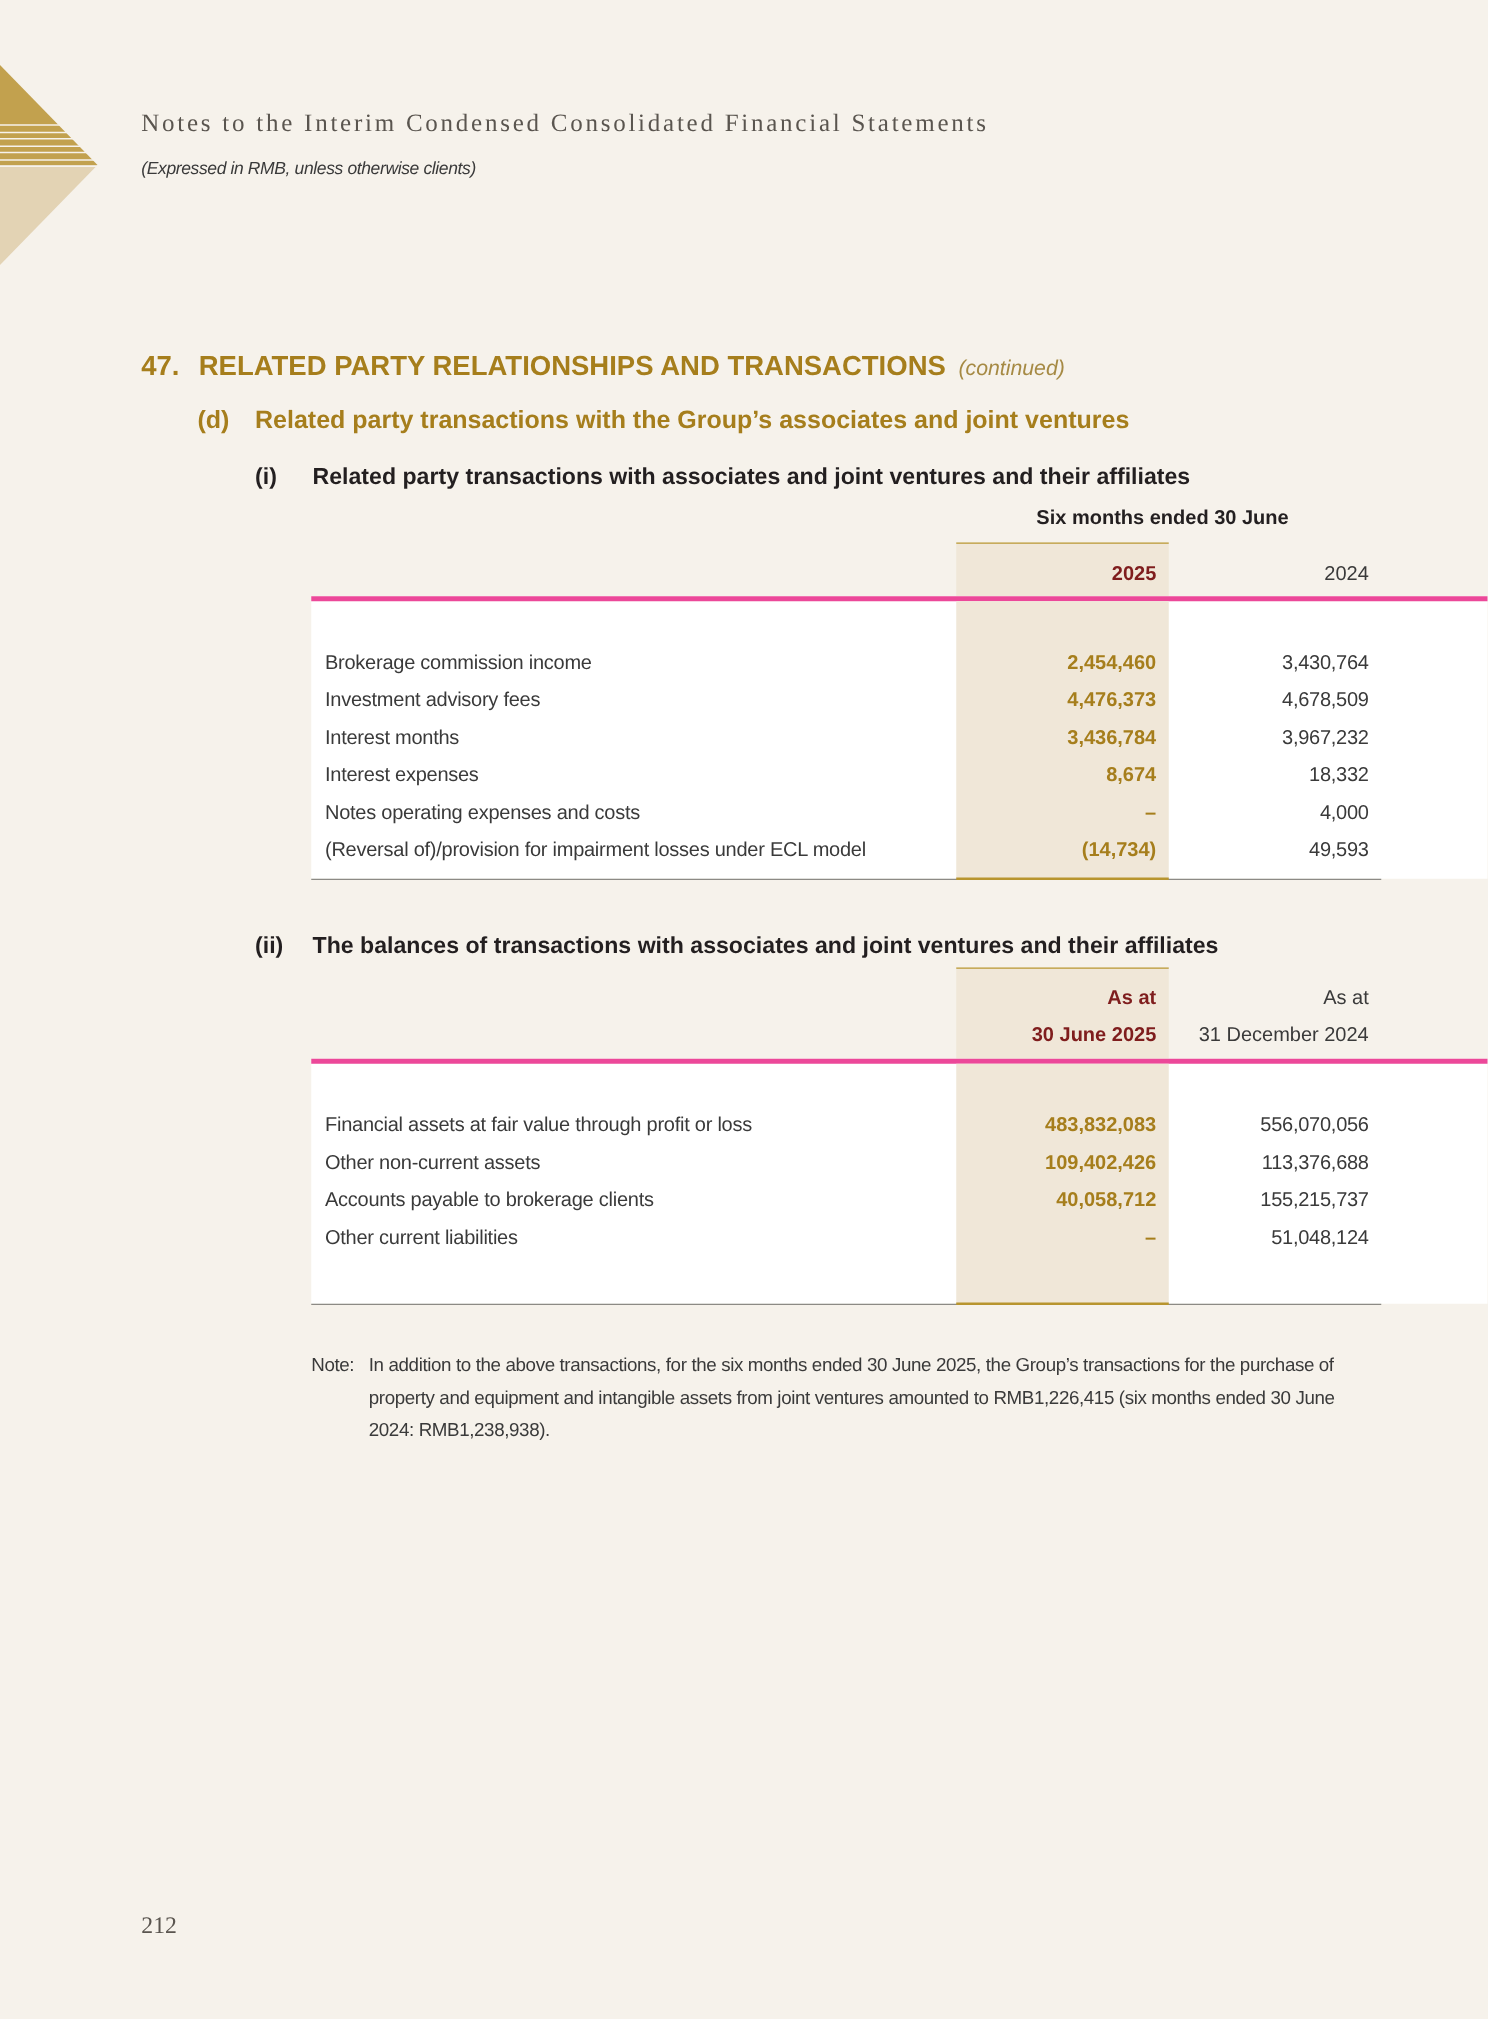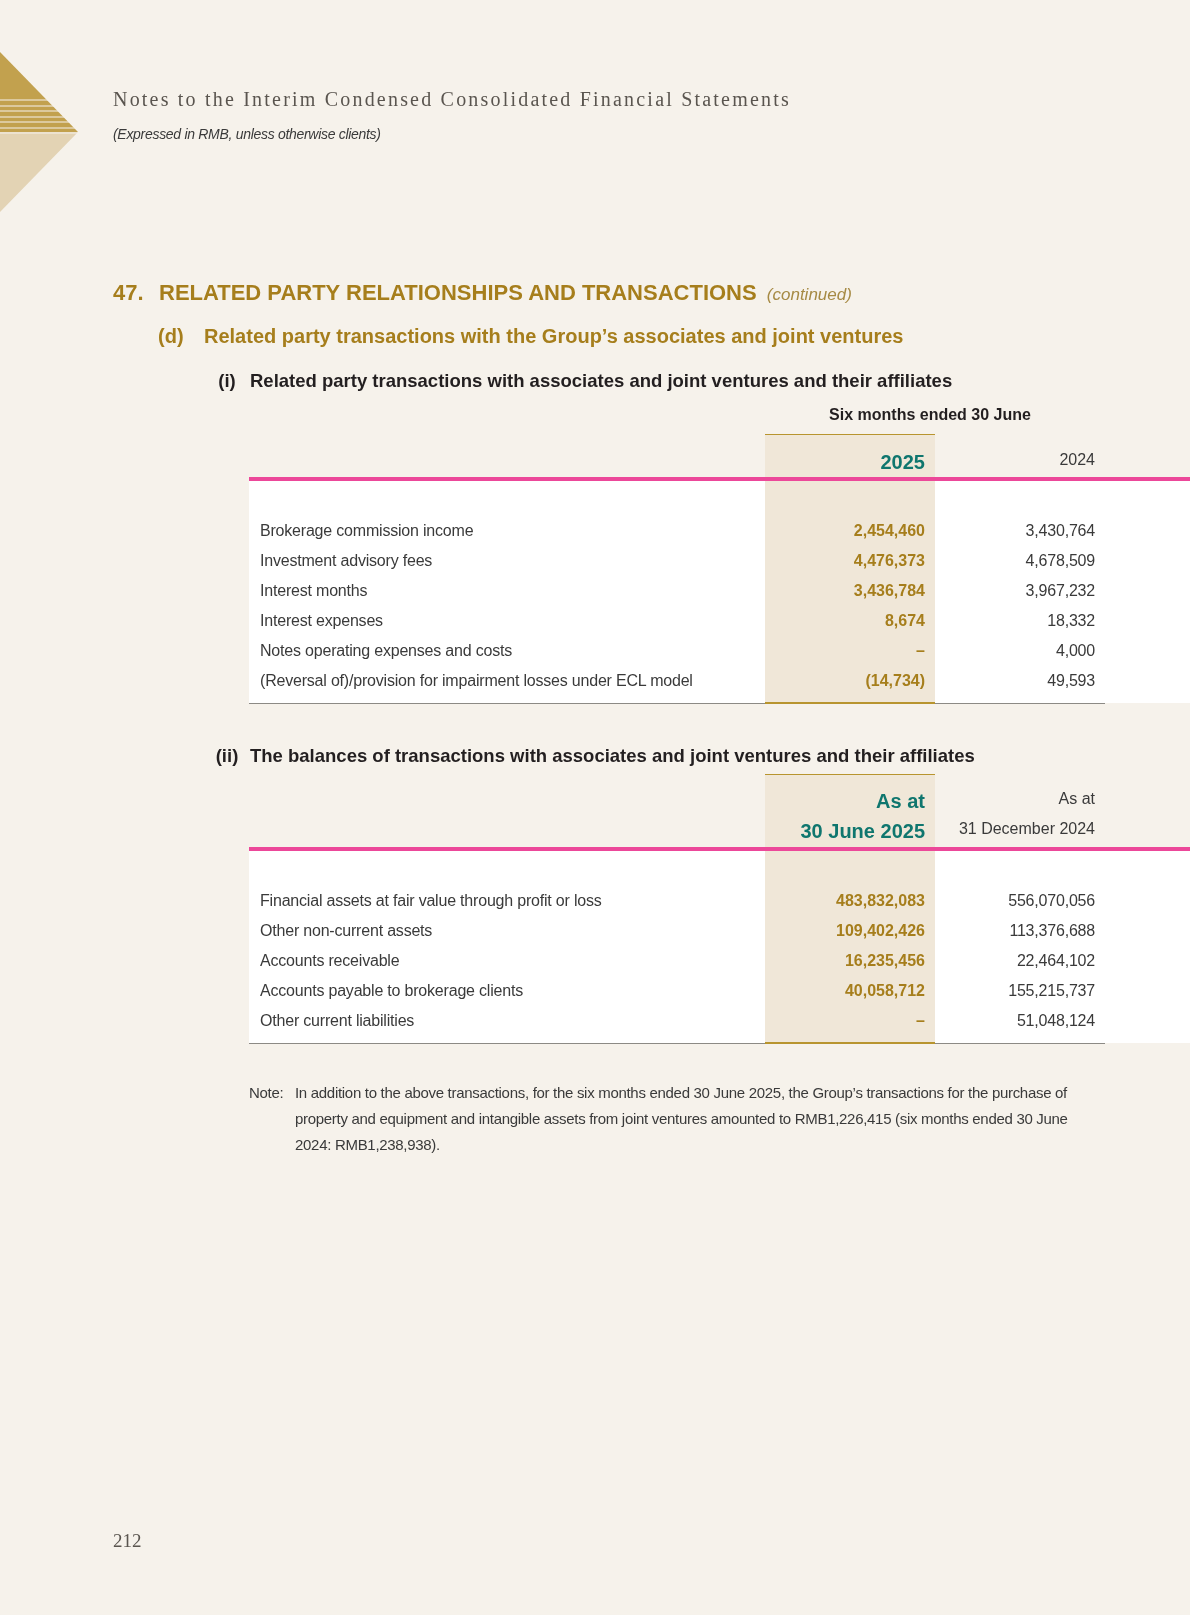--- a/index.html
+++ b/index.html
@@ -27,40 +27,40 @@
   }
   .sec-title .num { display: inline-block; width: 46px; }
   .sec-title .cont { font-size: 17px; font-weight: normal; font-style: italic; color: #a68a44; margin-left: 4px; }
   .sub-d {
     position: absolute; left: 158px; top: 325px;
     font-size: 20px; font-weight: bold; color: #a67e1c;
   }
   .sub-d .lbl { display: inline-block; width: 46px; }
   .sub-i {
     position: absolute; left: 204px; top: 370px;
-    font-size: 18.5px; font-weight: bold; color: #231f20; text-align: center;
+    font-size: 18.5px; font-weight: bold; color: #231f20;
   }
   .sub-i .lbl { display: inline-block; width: 46px; }
 
   .tbl { position: absolute; left: 249px; width: 956px; }
   .tbl .hdr { position: relative; }
   .tbl .body { background: #ffffff; position: relative; border-top: 4px solid #ec4899; }
   .shade { position: absolute; left: 516px; width: 170px; background: #f0e7d8; }
   .col2025 { position: absolute; left: 516px; width: 160px; text-align: right; }
   .col2024 { position: absolute; left: 686px; width: 160px; text-align: right; }
   .row { position: relative; height: 30px; }
   .row .label { position: absolute; left: 11px; top: 4px; font-size: 16px; color: #3a3a3a; letter-spacing: -0.2px; }
   .row .v25 { top: 4px; font-size: 16px; font-weight: bold; color: #a67e1c; }
   .row .v24 { top: 4px; font-size: 16px; color: #3a3a3a; letter-spacing: -0.2px; }
   .gold-line { position: absolute; left: 516px; width: 170px; height: 2px; background: #b8952f; }
   .gold-top { position: absolute; left: 516px; width: 170px; height: 1px; background: #b8952f; }
   .bottom-line { position: absolute; left: 0; width: 856px; height: 1px; background: #8c8a85; }
 
   .hdr-text-bold { font-size: 16px; font-weight: bold; color: #231f20; }
-  .hdr25 { font-size: 20px; font-weight: bold; color: #0f766e; }
+  .hdr25 { font-size: 16px; font-weight: bold; color: #7f1d1d; }
   .hdr24 { font-size: 16px; color: #3a3a3a; }
 
   .note {
     position: absolute; left: 249px; top: 1080px; width: 856px;
     font-size: 15px; color: #3a3a3a; line-height: 26px; letter-spacing: -0.3px;
   }
   .note .nlbl { position: absolute; left: 0; top: 0; }
   .note .ntext { margin-left: 46px; display: block; }
   .page-num {
     position: absolute; left: 113px; top: 1530px;
@@ -168,25 +168,20 @@
         <span class="label">Financial assets at fair value through profit or loss</span>
         <span class="col2025 v25">483,832,083</span>
         <span class="col2024 v24">556,070,056</span>
       </div>
       <div class="row">
         <span class="label">Other non-current assets</span>
         <span class="col2025 v25">109,402,426</span>
         <span class="col2024 v24">113,376,688</span>
       </div>
       <div class="row">
-        <span class="label">Accounts receivable</span>
-        <span class="col2025 v25">16,235,456</span>
-        <span class="col2024 v24">22,464,102</span>
-      </div>
-      <div class="row">
         <span class="label">Accounts payable to brokerage clients</span>
         <span class="col2025 v25">40,058,712</span>
         <span class="col2024 v24">155,215,737</span>
       </div>
       <div class="row">
         <span class="label">Other current liabilities</span>
         <span class="col2025 v25">–</span>
         <span class="col2024 v24">51,048,124</span>
       </div>
     </div>

